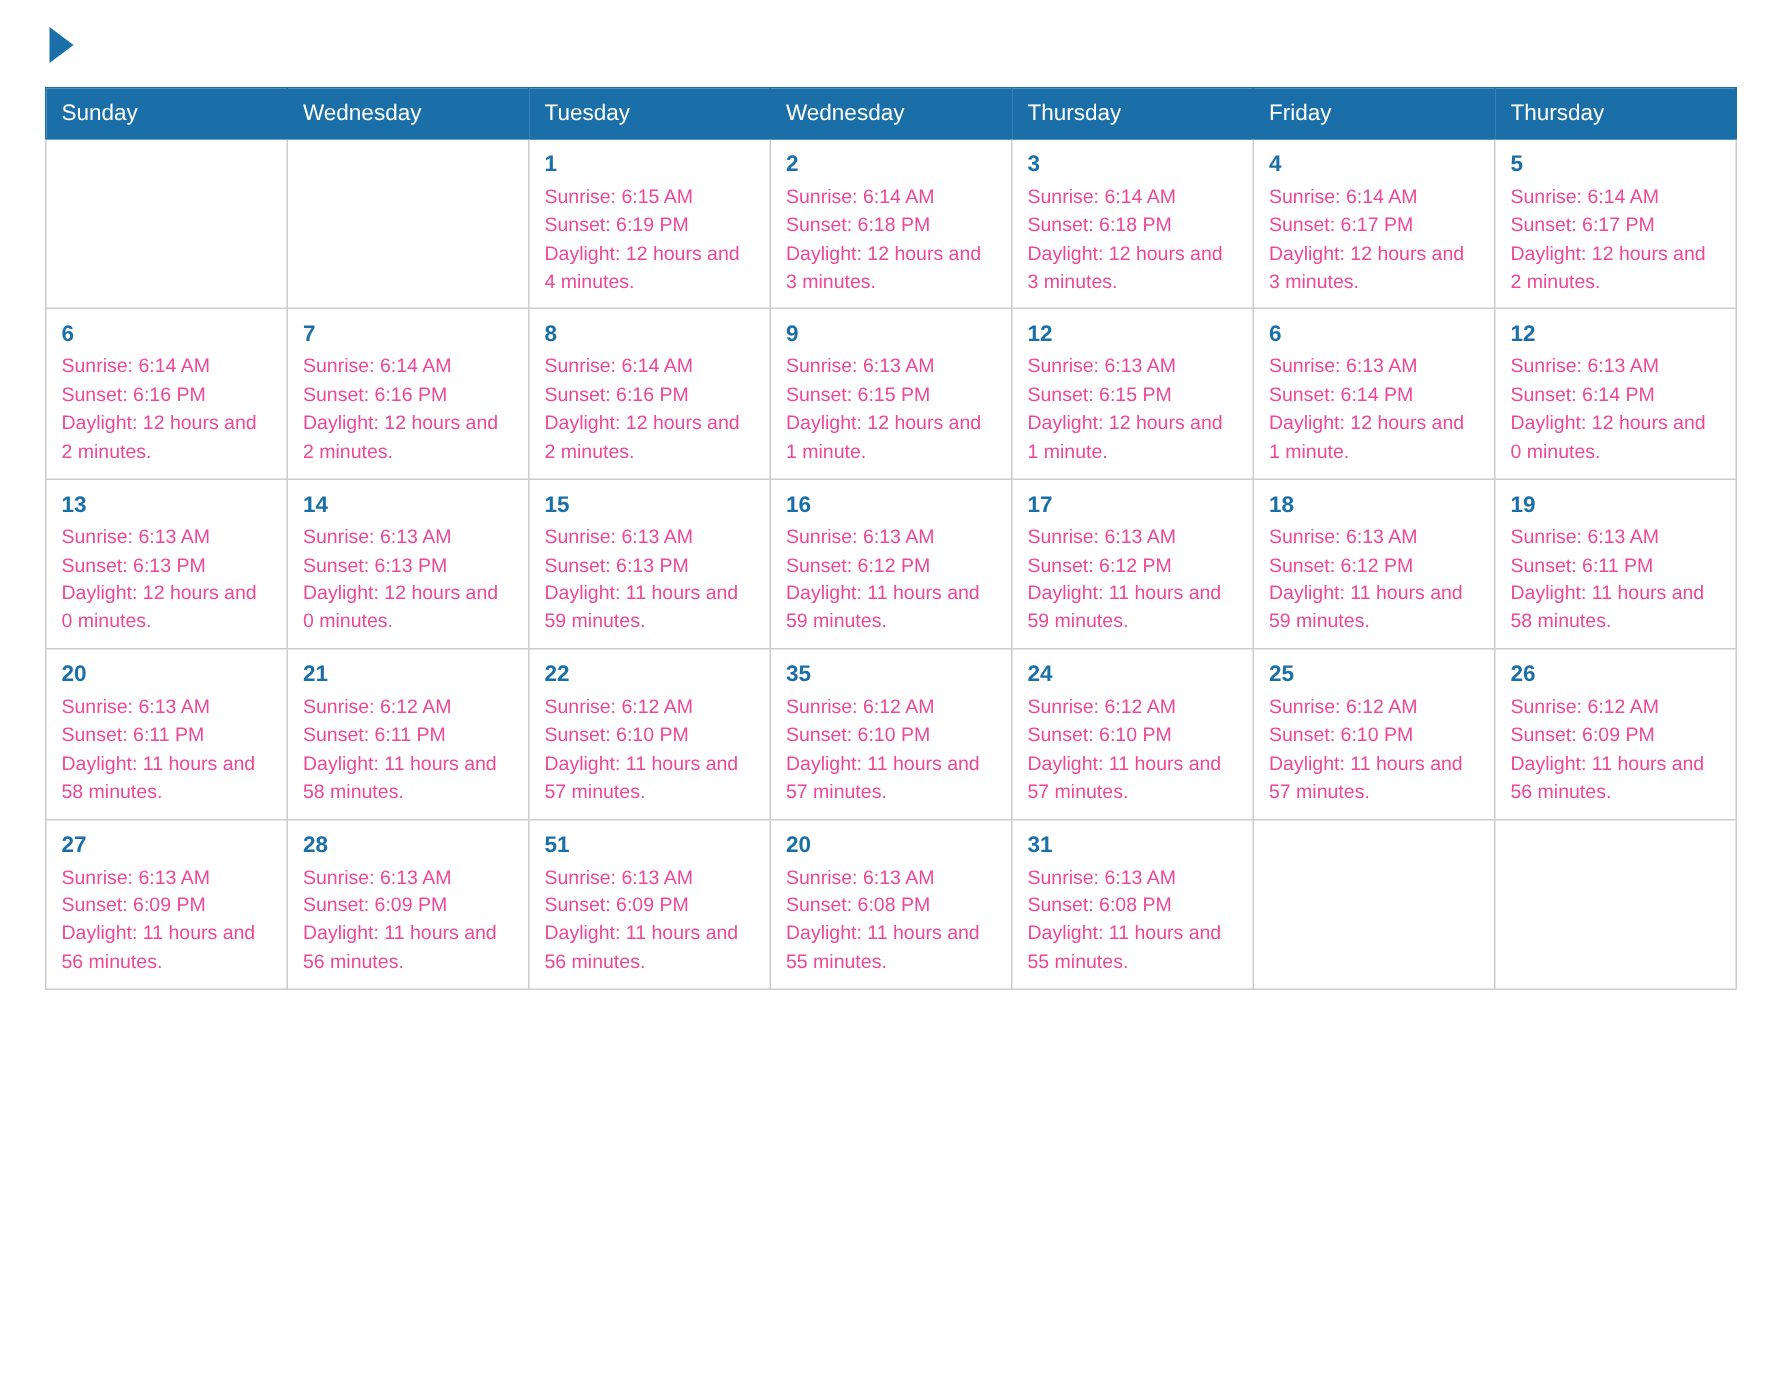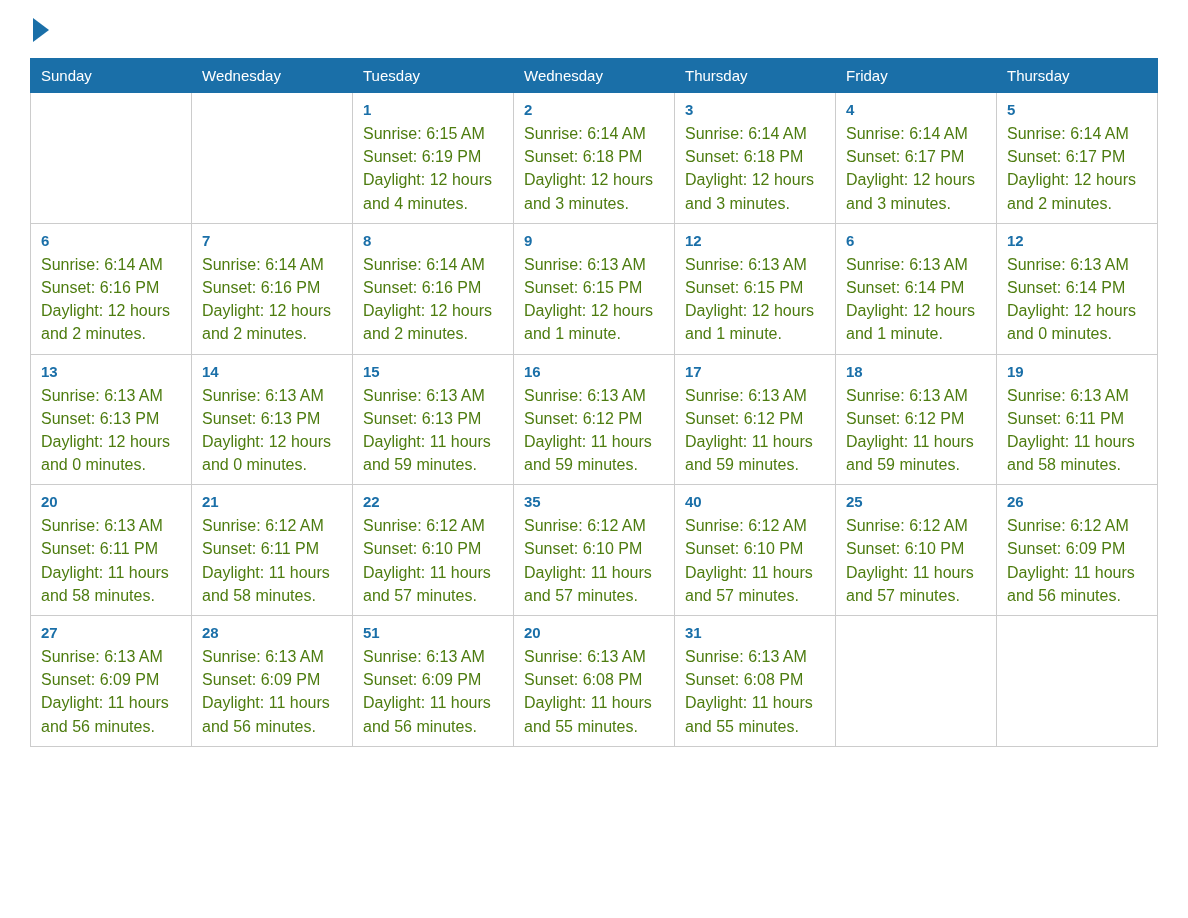--- a/index.html
+++ b/index.html
@@ -54,22 +54,22 @@
       height: 110px;
     }
     .day-num {
       font-size: 15px;
       font-weight: bold;
       color: #1a6fa8;
       display: block;
       margin-bottom: 4px;
     }
     .day-info {
-      color: #4d7c0f;
-      font-size: 16px;
+      color: #ec4899;
+      font-size: 13px;
       line-height: 1.45;
     }
     tr td:first-child .day-num,
     tr td .day-num {
       color: #1a6fa8;
     }
     .empty-cell {
       background: #fff;
     }
     .logo-container {
@@ -275,21 +275,21 @@
 Sunset: 6:10 PM
 Daylight: 11 hours and 57 minutes.</div>
         </td>
         <td>
           <span class="day-num">35</span>
           <div class="day-info" style="white-space: pre-line;">Sunrise: 6:12 AM
 Sunset: 6:10 PM
 Daylight: 11 hours and 57 minutes.</div>
         </td>
         <td>
-          <span class="day-num">40</span>
+          <span class="day-num">24</span>
           <div class="day-info" style="white-space: pre-line;">Sunrise: 6:12 AM
 Sunset: 6:10 PM
 Daylight: 11 hours and 57 minutes.</div>
         </td>
         <td>
           <span class="day-num">25</span>
           <div class="day-info" style="white-space: pre-line;">Sunrise: 6:12 AM
 Sunset: 6:10 PM
 Daylight: 11 hours and 57 minutes.</div>
         </td>

